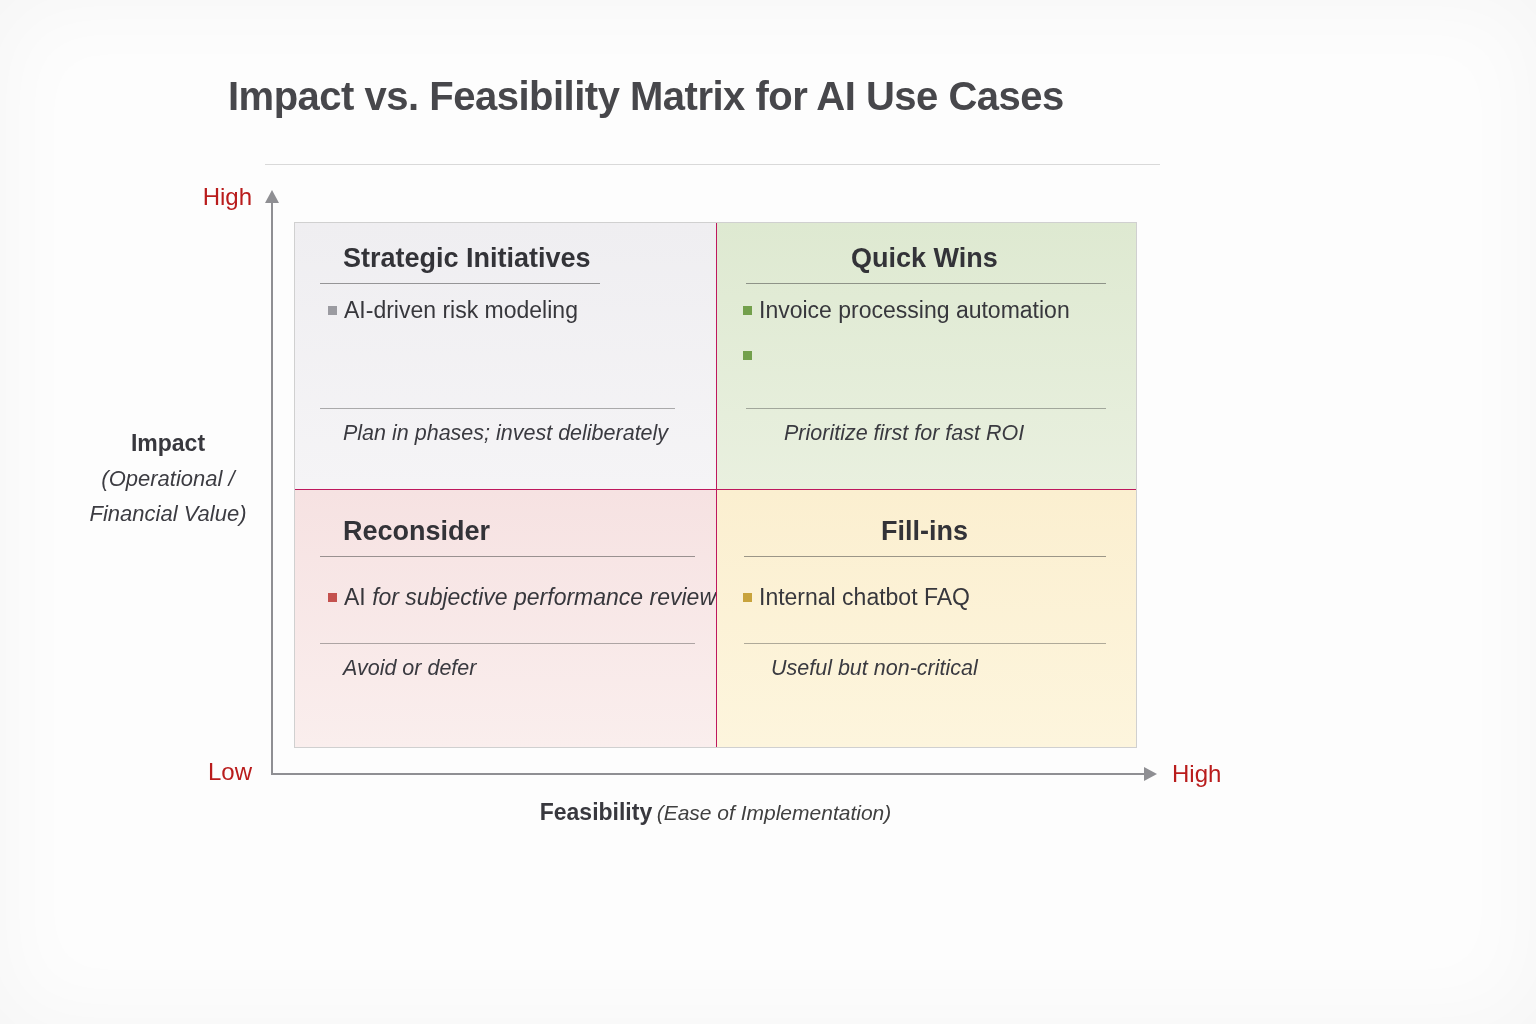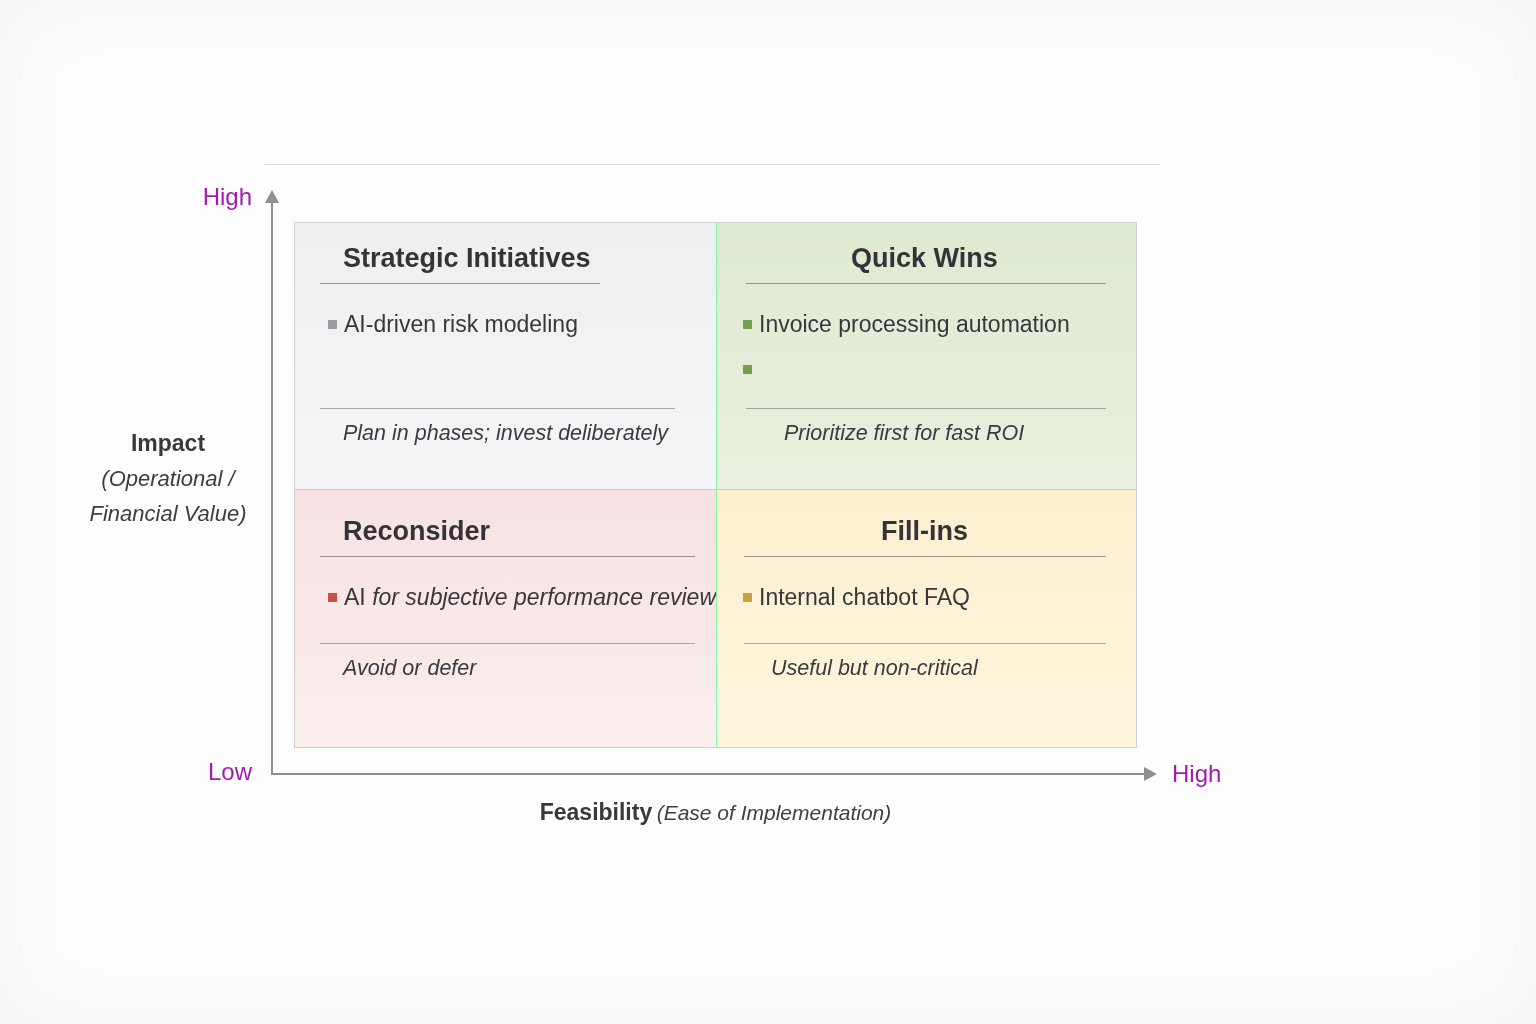--- a/index.html
+++ b/index.html
@@ -30,38 +30,38 @@
     border-left:7px solid transparent; border-right:7px solid transparent;
     border-bottom:13px solid #8f8f93;
   }
   .x-axis-line { position:absolute; left:272px; top:773px; width:874px; height:2px; background:#8f8f93; }
   .x-arrow {
     position:absolute; left:1144px; top:767px; width:0; height:0;
     border-top:7px solid transparent; border-bottom:7px solid transparent;
     border-left:13px solid #8f8f93;
   }
 
-  .axis-label { position:absolute; font-size:24px; color:#a21caf; white-space:nowrap; }
+  .axis-label { position:absolute; font-size:24px; color:#b91c1c; white-space:nowrap; }
   .high-y { left:140px; top:183px; width:112px; text-align:right; }
   .low-y  { left:140px; top:758px; width:112px; text-align:right; }
   .high-x { left:1172px; top:760px; }
 
   .y-axis-title { position:absolute; left:48px; top:426px; width:240px; text-align:center; line-height:35px; }
   .y-axis-title-main { font-size:23px; font-weight:700; color:#38383e; }
   .y-axis-title-sub { font-size:22px; font-style:italic; color:#3c3c42; }
 
   .x-axis-title { position:absolute; left:295px; top:799px; width:841px; text-align:center; white-space:nowrap; }
   .x-axis-title-main { font-size:23px; font-weight:700; color:#38383e; }
   .x-axis-title-sub { font-size:21px; font-style:italic; color:#404040; }
 
   
   .matrix-grid {
     position:absolute; left:294px; top:222px; width:843px; height:526px;
     display:grid; grid-template-columns:421px 1fr; grid-template-rows:266px 1fr;
-    gap:1px; background:#86efac; border:1px solid #d0d0d0;
+    gap:1px; background:#be185d; border:1px solid #d0d0d0;
   }
   .quadrant { position:relative; overflow:hidden; }
 
   .q-title { position:absolute; font-size:27px; font-weight:700; color:#333338; white-space:nowrap; }
   .q-left  .q-title { left:48px; }
   .q-right .q-title { left:0; right:4px; text-align:center; }
   .q-top    .q-title { top:20px; }
   .q-bottom .q-title { top:26px; }
 
   .q-underline, .q-divider { position:absolute; height:1px; }
@@ -70,41 +70,42 @@
   .q0 .q-underline { left:25px; top:60px;  width:280px; }
   .q1 .q-underline { left:29px; top:60px;  width:360px; }
   .q2 .q-underline { left:25px; top:66px;  width:375px; }
   .q3 .q-underline { left:27px; top:66px;  width:362px; }
   .q0 .q-divider { left:25px; top:185px; width:355px; }
   .q1 .q-divider { left:29px; top:185px; width:360px; }
   .q2 .q-divider { left:25px; top:153px; width:375px; }
   .q3 .q-divider { left:27px; top:153px; width:362px; }
 
   .q-items { position:absolute; left:0; right:0; }
-  .q-top    .q-items { top:79px; }
+  .q-top    .q-items { top:65px; }
   .q-bottom .q-items { top:85px; }
   .q-item { height:45px; display:flex; align-items:center; font-size:23px; color:#37373c; white-space:nowrap; }
   .q-left  .q-item { padding-left:33px; }
   .q-right .q-item { padding-left:26px; }
   .bullet { width:9px; height:9px; margin-right:7px; flex:none; }
   .q-item em { font-style:italic; }
 
   .q-note { position:absolute; font-size:21.5px; font-style:italic; color:#3a3a40; white-space:nowrap; }
   .q-top    .q-note { top:198px; }
   .q-bottom .q-note { top:166px; }
   .q0 .q-note { left:48px; }
   .q1 .q-note { left:67px; }
   .q2 .q-note { left:48px; }
   .q3 .q-note { left:54px; }
 </style>
 </head>
 <body>
 
 <div class="canvas">
 
+  <h1 class="title">Impact vs. Feasibility Matrix for AI Use Cases</h1>
   <div class="title-rule"></div>
 
   <div class="y-axis-line"></div>
   <div class="y-arrow"></div>
   <div class="x-axis-line"></div>
   <div class="x-arrow"></div>
 
   <div class="axis-label high-y">High</div>
   <div class="axis-label low-y">Low</div>
   <div class="axis-label high-x">High</div>

